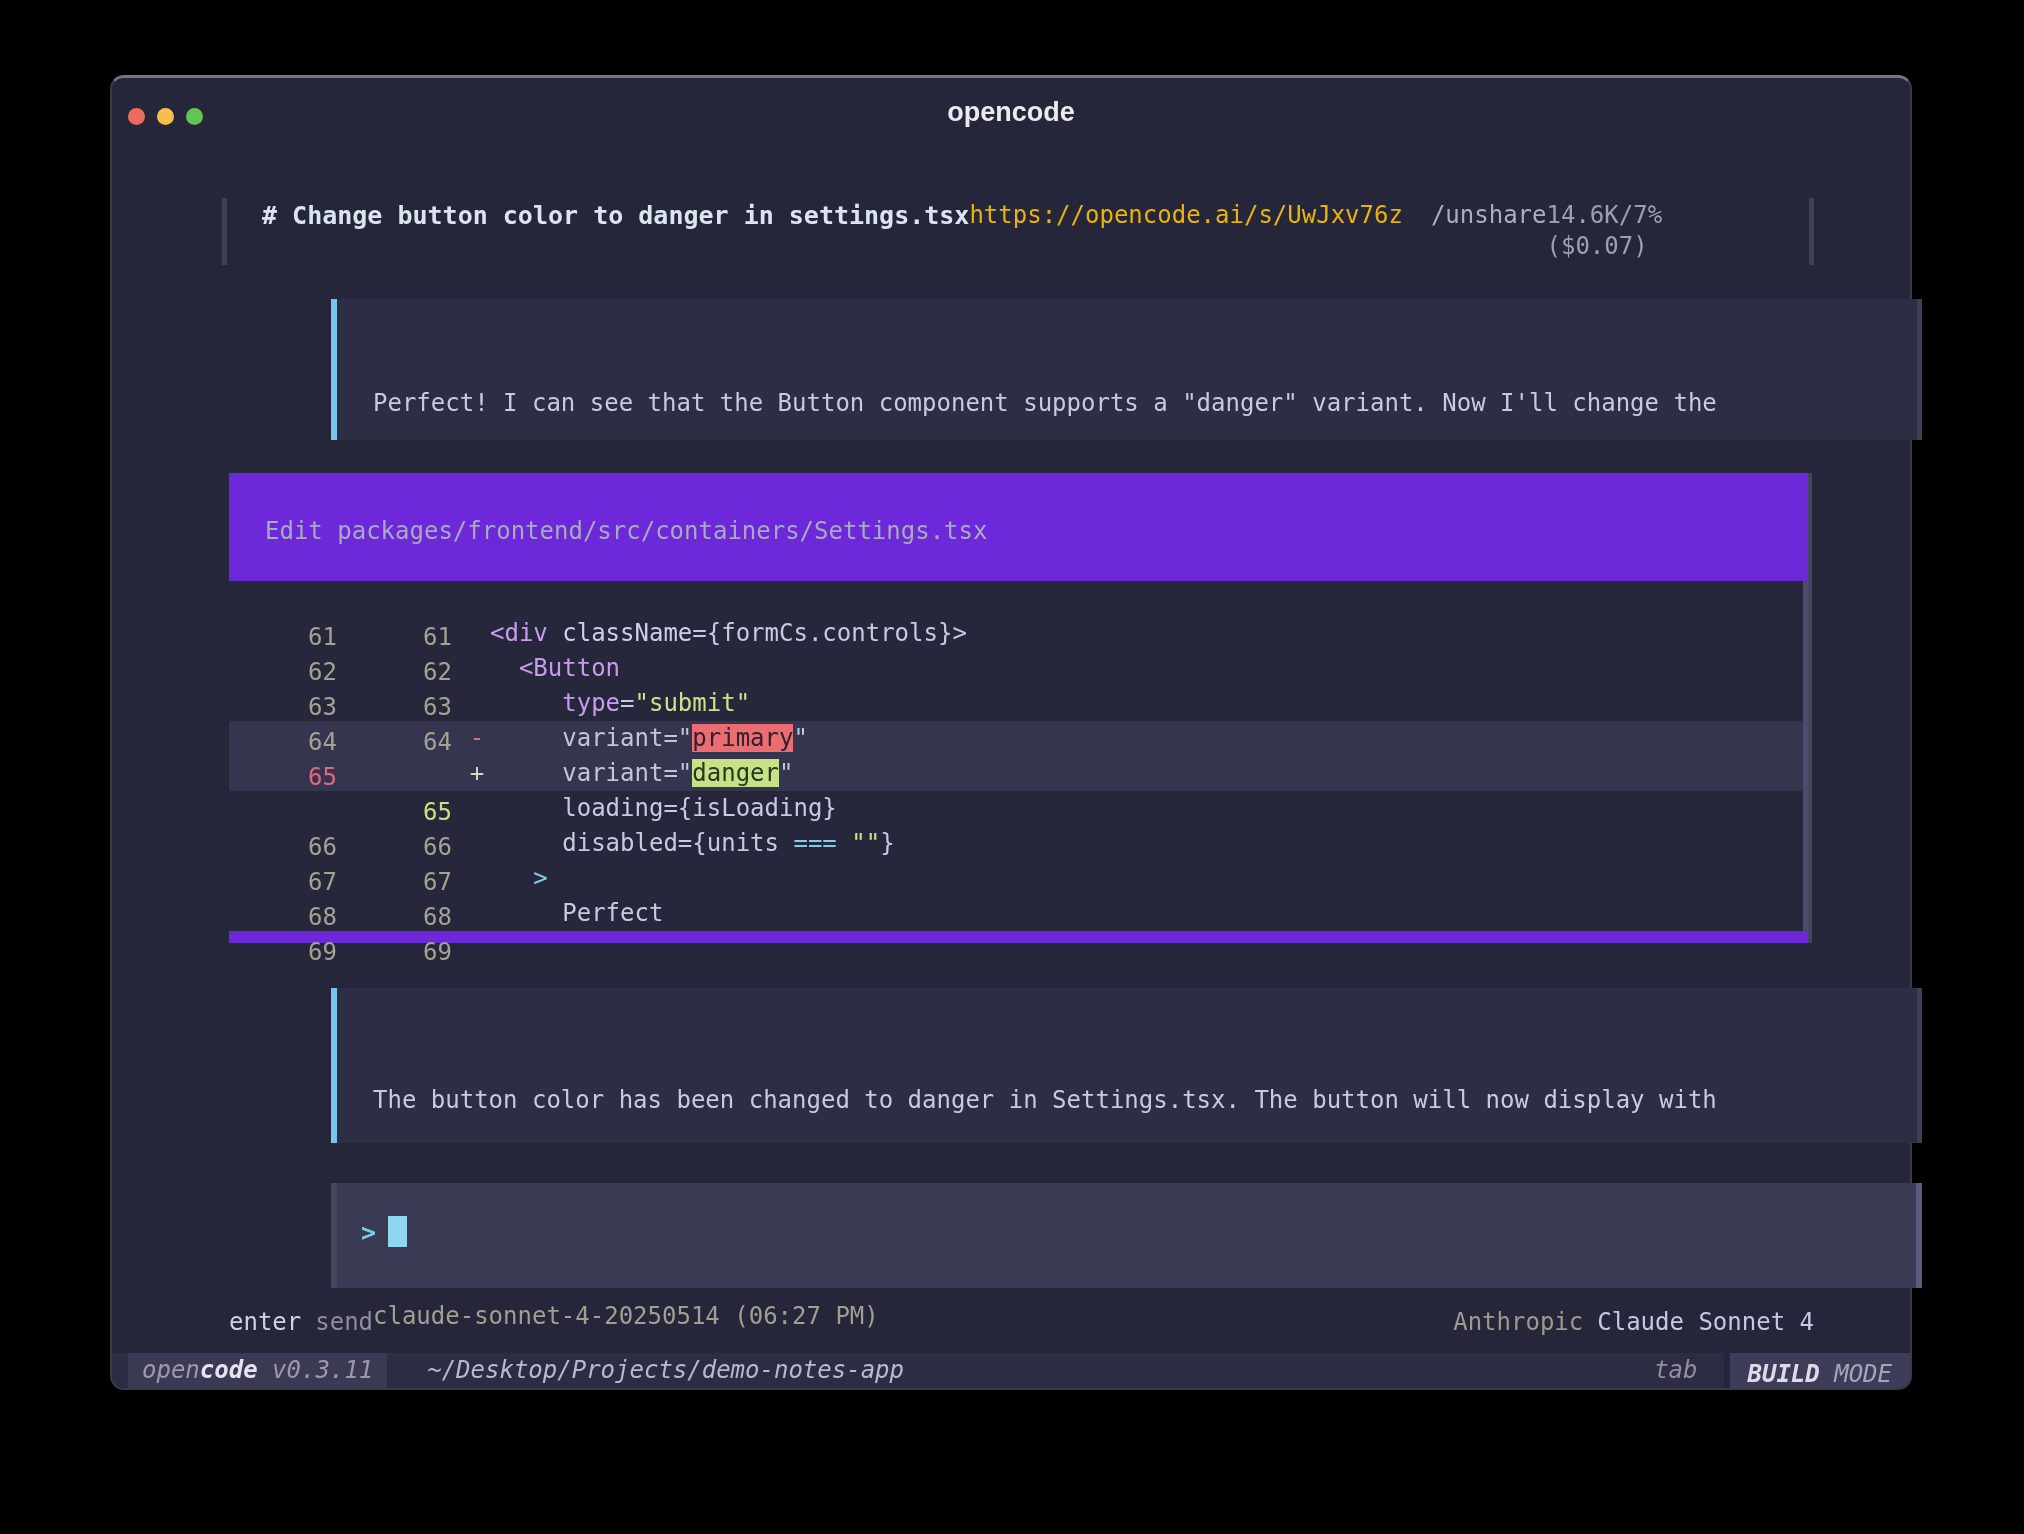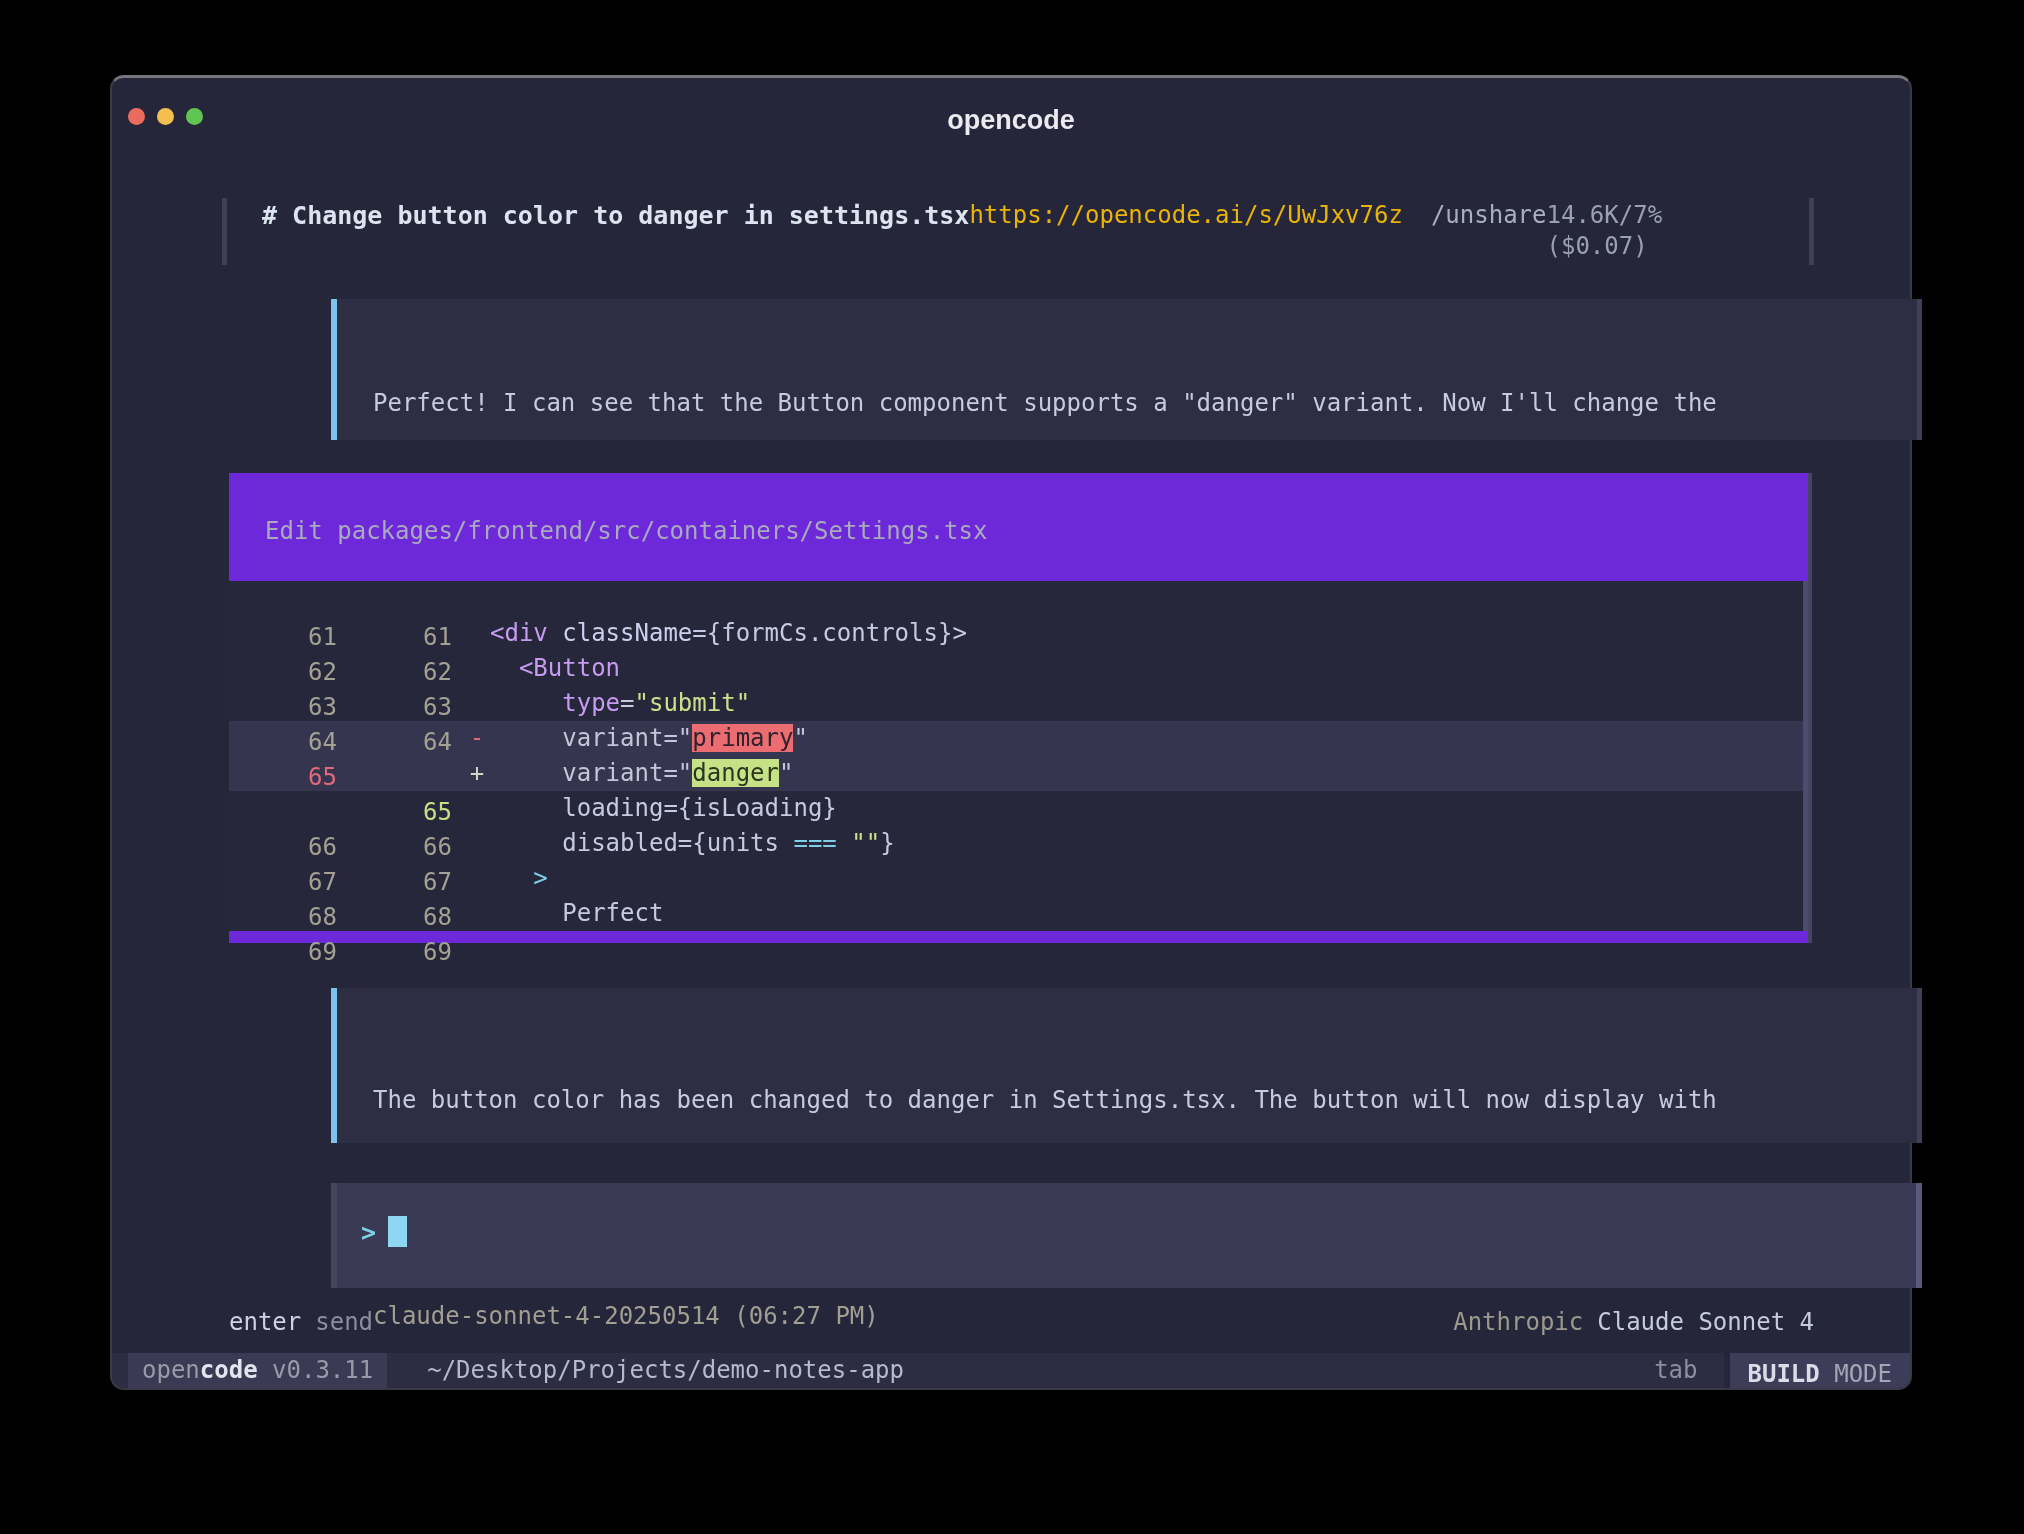--- a/index.html
+++ b/index.html
@@ -17,21 +17,21 @@
   
   .titlebar { position: absolute; left: 0; top: 0; width: 100%; height: 62px; }
   .lights { position: absolute; left: 16px; top: 30px; display: flex; gap: 12px; }
   .light { width: 17px; height: 17px; border-radius: 50%; }
   .light.red { background: #ed6a5e; }
   .light.yellow { background: #f5bf4f; }
   .light.green { background: #61c554; }
   .win-title {
     position: absolute; left: 0; right: 0; top: 19px; text-align: center;
     font-family: "Liberation Sans", sans-serif; font-weight: bold;
-    font-size: 27px; color: #eceaf0; margin-top: 8px;
+    font-size: 27px; color: #eceaf0;
   }
 
   
   .session-header {
     position: absolute; left: 110px; top: 120px; width: 1592px; height: 67px;
     border-left: 5px solid #3e4054; border-right: 5px solid #3e4054;
     padding: 2px 36px 0 35px;
     display: flex; flex-direction: row;
   }
   .session-title { font-size: 25px; font-weight: bold; color: #dce4f0; line-height: 31px; white-space: pre; }
@@ -106,21 +106,21 @@
   .hint-send { color: #8d8d9e; margin-left: 14px; }
   .provider { color: #9c9a8e; }
   .model { color: #c6cade; margin-left: 14px; text-align: center; }
 
   
   .statusbar {
     position: absolute; left: 0; right: 0; bottom: 0; height: 35px;
     background: #2c2c42;
     border-bottom-left-radius: 12px; border-bottom-right-radius: 12px;
     display: flex; align-items: stretch;
-    font-size: 24px; line-height: 35px; white-space: pre;
+    font-size: 24px; line-height: 35px; white-space: pre; font-style: italic;
   }
   .ver-chip { background: #3a3a54; margin-left: 16px; padding: 0 14px; color: #9a9aab; }
   .ver-chip b { color: #e4e4ee; }
   .cwd { color: #b6bace; margin-left: 40px; }
   .sb-spacer { flex: 1; }
   .tab-hint { color: #8e8e9f; margin-right: 26px; }
   .mode-chip { background: #3d3d5a; padding: 4px 18px; border-bottom-right-radius: 12px;
                border-left: 6px solid #26263a; }
   .mode-chip b { color: #dcdce8; }
   .mode-chip span { color: #a5a5b8; }

